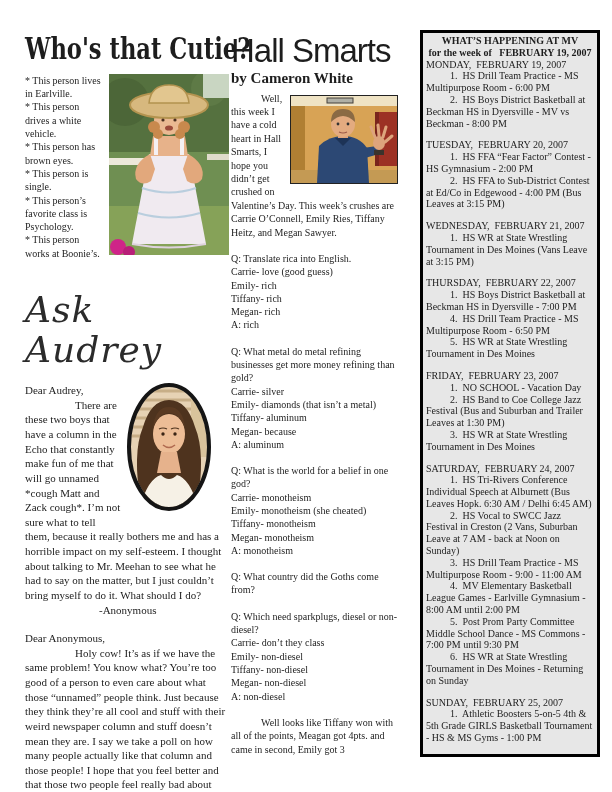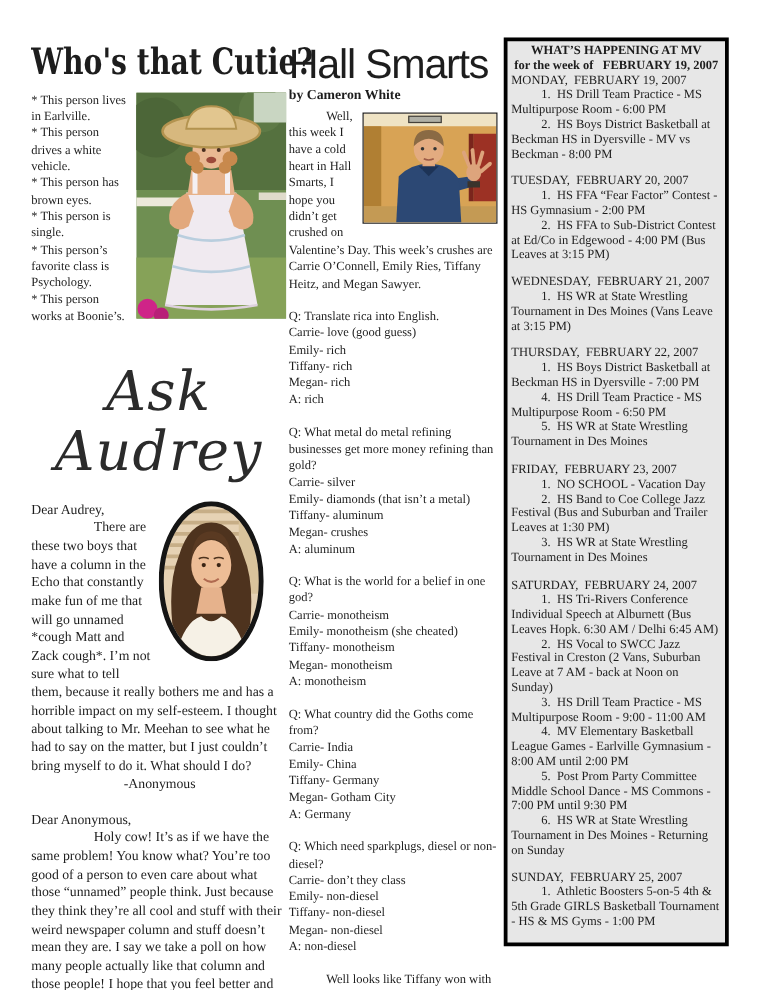--- a/index.html
+++ b/index.html
@@ -13,45 +13,45 @@
   .cutie-title{
     font-family:"DejaVu Serif",serif;font-weight:bold;font-size:29px;
     white-space:nowrap;transform:scaleX(0.78);transform-origin:0 0;
     letter-spacing:0px;margin:0;line-height:1.1;
   }
   .cutie-body{margin-top:8px;font-size:10px;line-height:1.33;}
   .photo-girl{float:right;width:120px;height:181px;margin-left:5px;}
   .clue{margin:0;}
   .audrey-title{
     clear:both;font-family:"DejaVu Serif",serif;font-style:italic;font-weight:normal;
-    font-size:44px;margin:30px 0 0 0;text-align:center;color:#2b2b2b;line-height:1.1;
+    font-size:36px;margin:30px 0 0 0;color:#2b2b2b;line-height:1.1;
     letter-spacing:1px;
   }
   .letter{margin-top:14px;font-size:11px;line-height:1.33;}
   .photo-audrey{float:right;width:84px;height:128px;margin:0 18px 4px 6px;}
   .letter p{margin:0;}
   .salutation{}
   .letter-body{text-indent:50px;}
   .signature{margin:0 0 14px 74px !important;}
   
   .col-mid{position:absolute;left:231px;top:34px;width:167px;}
   .hall-title{
     font-family:"Liberation Sans",sans-serif;font-weight:400;font-size:33px;
     letter-spacing:-1px;margin:0;line-height:1.02;white-space:nowrap;
   }
-  .byline{font-size:11px;font-weight:bold;margin:2px 0 5px 0;}
+  .byline{font-size:15px;font-weight:bold;margin:2px 0 5px 0;}
   .hs-intro{font-size:10px;line-height:1.34;}
   .photo-cameron{float:right;width:106px;height:87px;margin:3px 0 2px 3px;border:1px solid #222;}
   .hs-intro p{margin:0;text-indent:30px;}
   .qblock{margin-top:13px;}
   .qtext,.aline{font-size:10px;line-height:1.33;margin:0;}
   .outro{font-size:10px;line-height:1.34;margin-top:13px;text-indent:30px;}
   
   .cal-box{
-    position:absolute;left:403px;top:30px;width:180px;height:727px;
+    position:absolute;left:420px;top:30px;width:180px;height:727px;
     box-sizing:border-box;border:3px solid #000;background:#e7e7e7;
     padding:2px 3px 0 3px;font-size:10px;line-height:1.18;
   }
   .cal-title{font-weight:bold;text-align:center;margin:0;white-space:pre-wrap;}
   .cal-subtitle{font-weight:bold;text-align:center;margin:0;white-space:pre-wrap;}
   .day{margin:0 0 10px 0;}
   .day:last-child{margin-bottom:0;}
   .day-h{margin:0;white-space:pre-wrap;}
   .evt{margin:0;text-indent:24px;white-space:pre-wrap;}
 </style>
@@ -196,47 +196,39 @@
           </div>
         </div>
 
         <div class="qblock">
           <p class="qtext">Q: What metal do metal refining businesses get more money refining than gold?</p>
           <div>
 
           <p class="aline">Carrie- silver</p>
             <p class="aline">Emily- diamonds (that isn’t a metal)</p>
             <p class="aline">Tiffany- aluminum</p>
-            <p class="aline">Megan- crushes</p>
+            <p class="aline">Megan- because</p>
             <p class="aline">A: aluminum</p>
           </div>
         </div>
 
         <div class="qblock">
           <p class="qtext">Q: What is the world for a belief in one god?</p>
           <div>
 
           <p class="aline">Carrie- monotheism</p>
             <p class="aline">Emily- monotheism (she cheated)</p>
             <p class="aline">Tiffany- monotheism</p>
             <p class="aline">Megan- monotheism</p>
             <p class="aline">A: monotheism</p>
           </div>
         </div>
 
         <div class="qblock">
           <p class="qtext">Q: What country did the Goths come from?</p>
-          <div>
-
-          <p class="aline">Carrie- India</p>
-            <p class="aline">Emily- China</p>
-            <p class="aline">Tiffany- Germany</p>
-            <p class="aline">Megan- Gotham City</p>
-            <p class="aline">A: Germany</p>
-          </div>
         </div>
 
         <div class="qblock">
           <p class="qtext">Q: Which need sparkplugs, diesel or non-diesel?</p>
           <div>
 
           <p class="aline">Carrie- don’t they class</p>
             <p class="aline">Emily- non-diesel</p>
             <p class="aline">Tiffany- non-diesel</p>
             <p class="aline">Megan- non-diesel</p>

